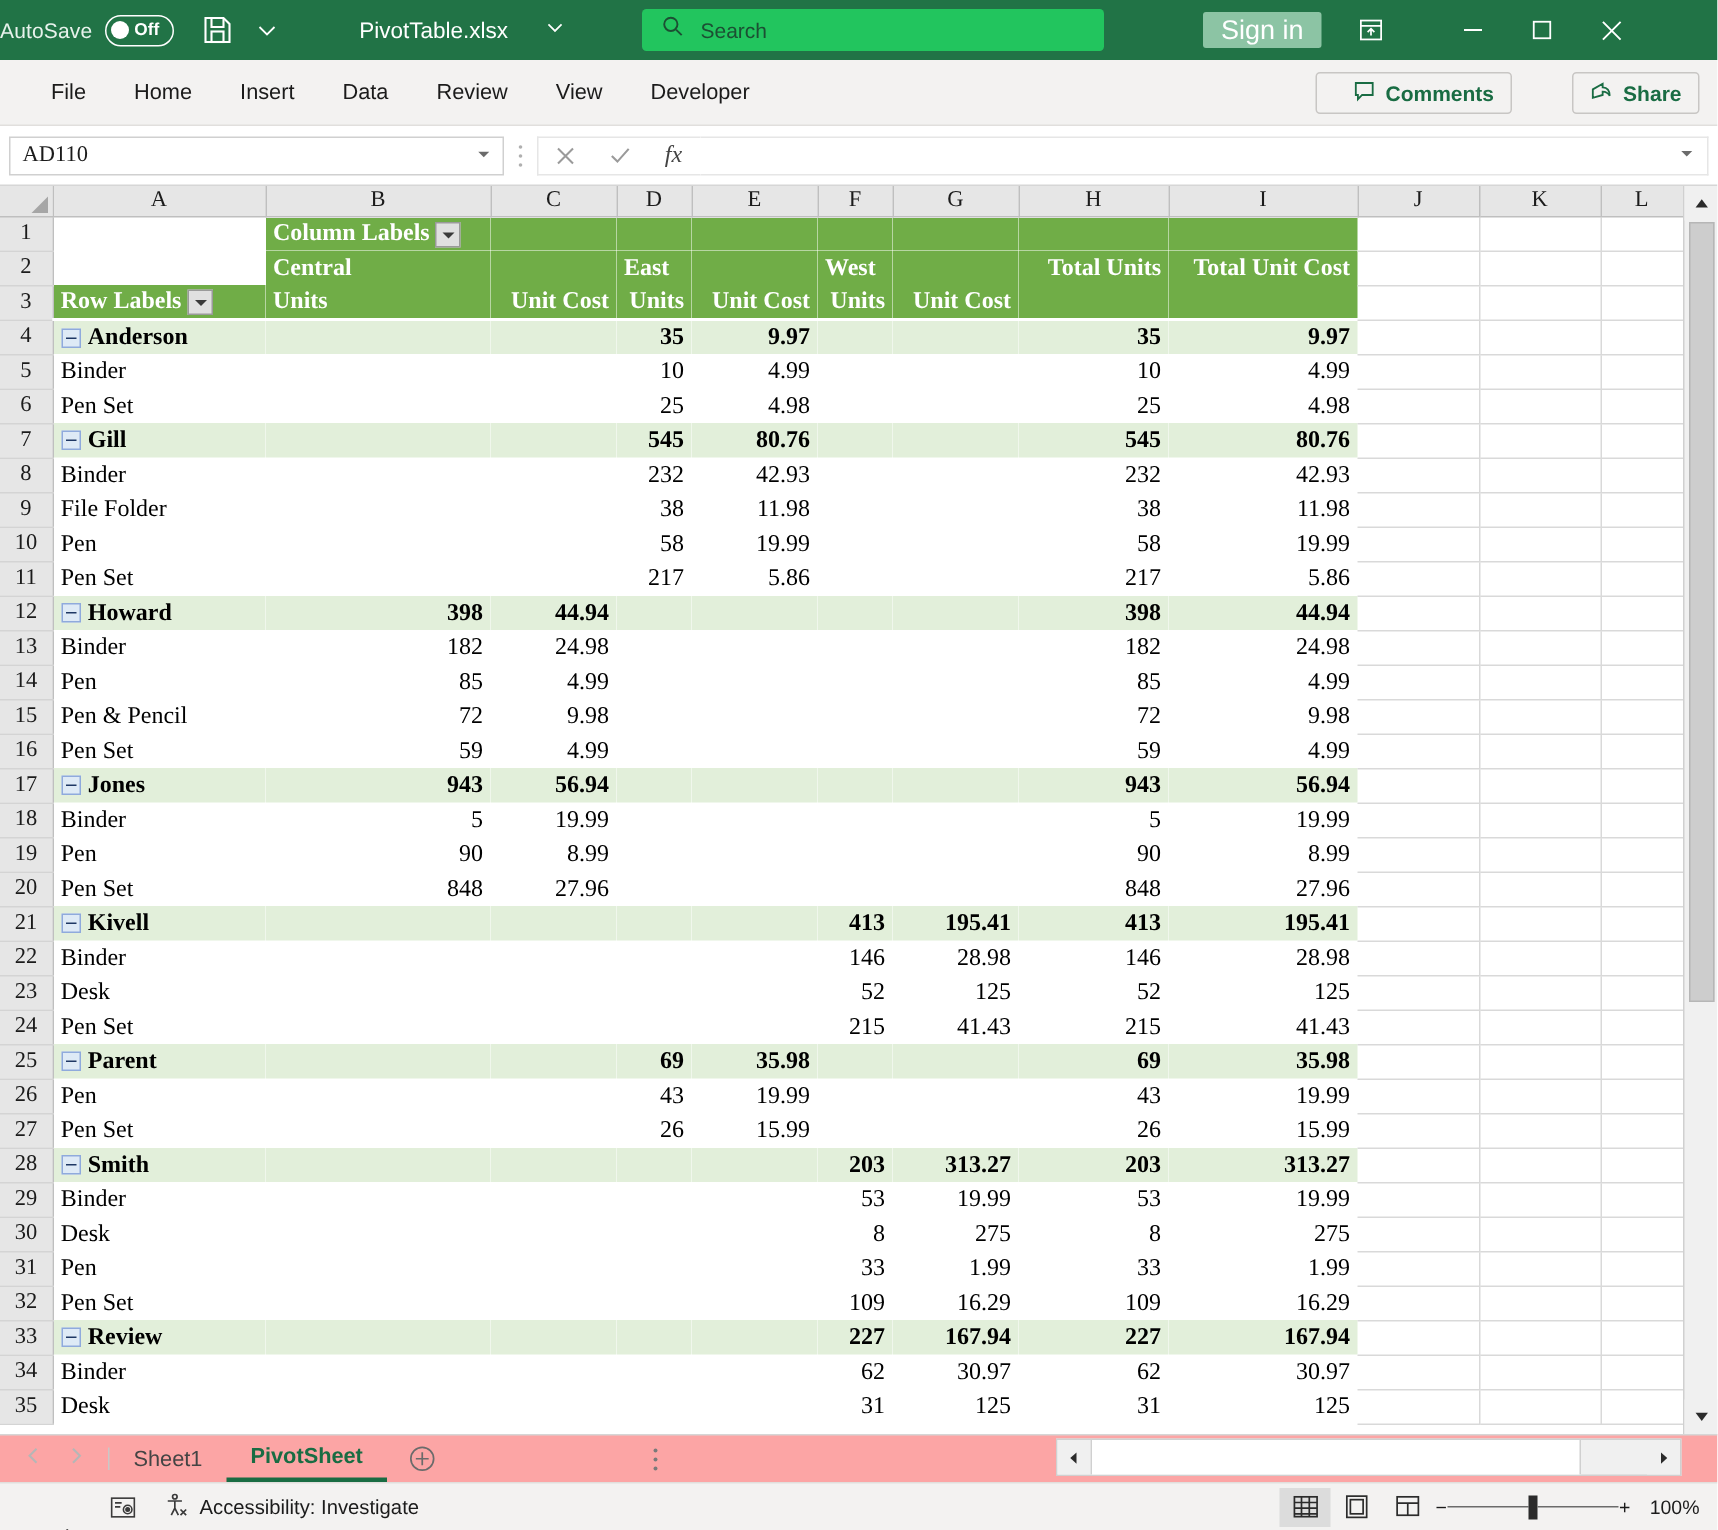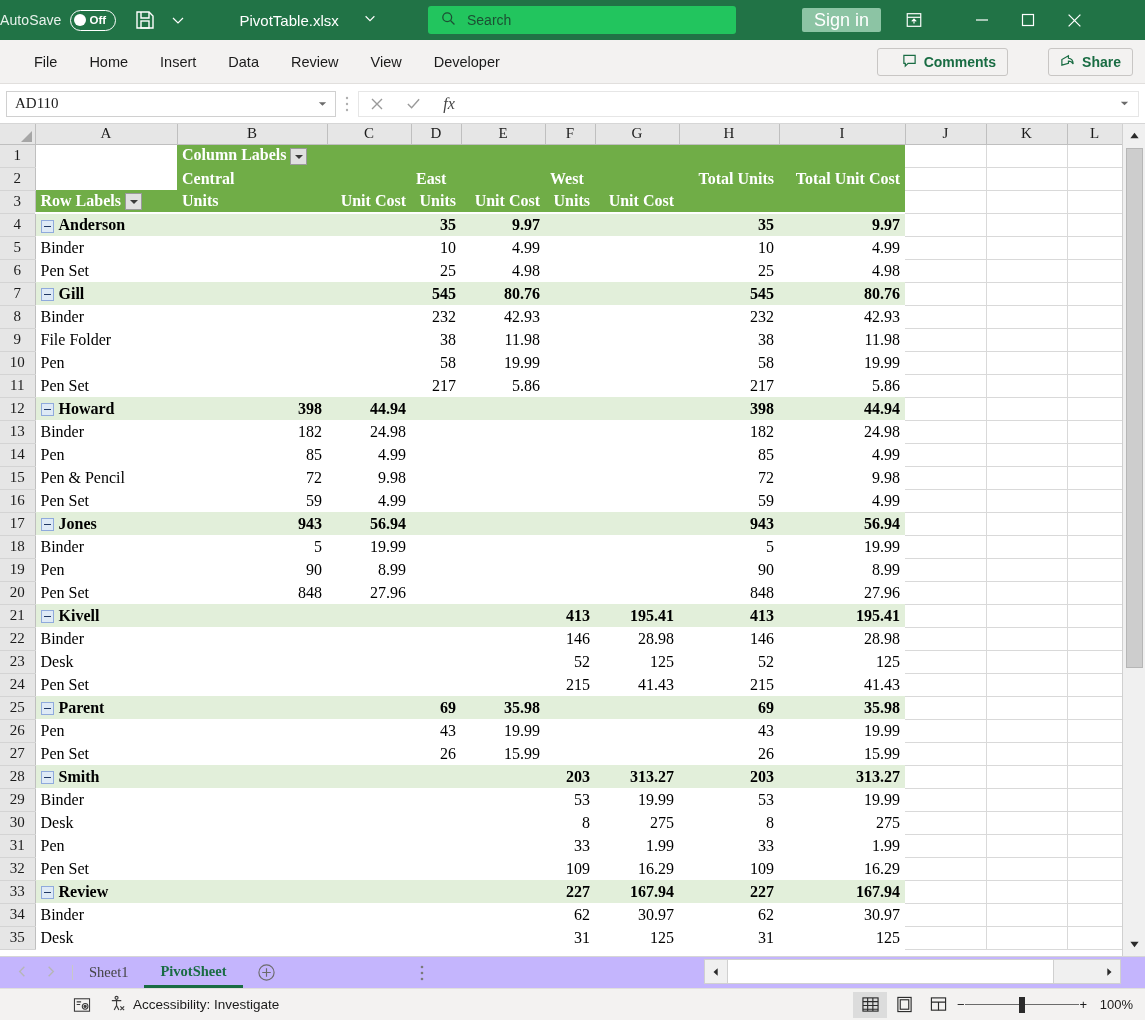--- a/index.html
+++ b/index.html
@@ -140,22 +140,22 @@
     position: absolute; right: 0; top: 0; width: 23px; bottom: 0; background: #f0f0f0;
     border-left: 1px solid #d0d0d0;
   }
   .vs-btn {
     width: 23px; height: 23px; background: #f0f0f0; display: flex; align-items: center; justify-content: center;
   }
   .vs-thumb { position: absolute; top: 24px; left: 3px; width: 17px; height: 520px; background: #cdcdcd; border: 1px solid #b6b6b6; }
 
   
   .sheetbar {
-    height: 32px; flex: 0 0 32px; background: #c4b5fd; display: flex; align-items: stretch;
-    border-top: 1px solid #d6d6d6; position: relative; font-family: Liberation Serif, serif;
+    height: 32px; flex: 0 0 32px; background: #fca5a5; display: flex; align-items: stretch;
+    border-top: 1px solid #d6d6d6; position: relative;
   }
   .navarrows { display: flex; align-items: center; width: 72px; justify-content: space-around; padding: 0 8px; }
   .tabsep { width: 1px; background: #c8c8c8; margin: 8px 0; }
   .sheettab {
     display: flex; align-items: center; padding: 0 16px; font-size: 14.5px; color: #444;
   }
   .sheettab.active { color: #196c43; font-weight: bold; border-bottom: 3px solid #196c43; }
   .addsheet { display: flex; align-items: center; padding: 0 14px; }
   .tabdots { display: flex; align-items: center; margin-left: 130px; }
   .hscroll {

